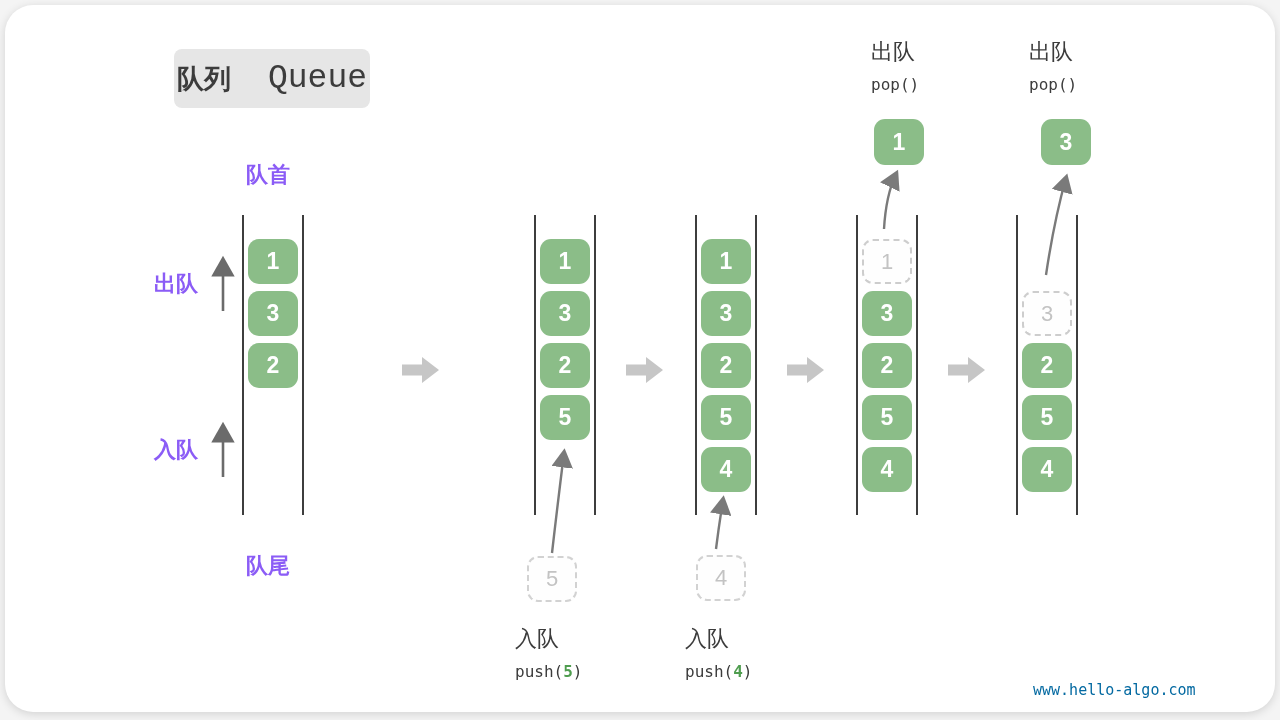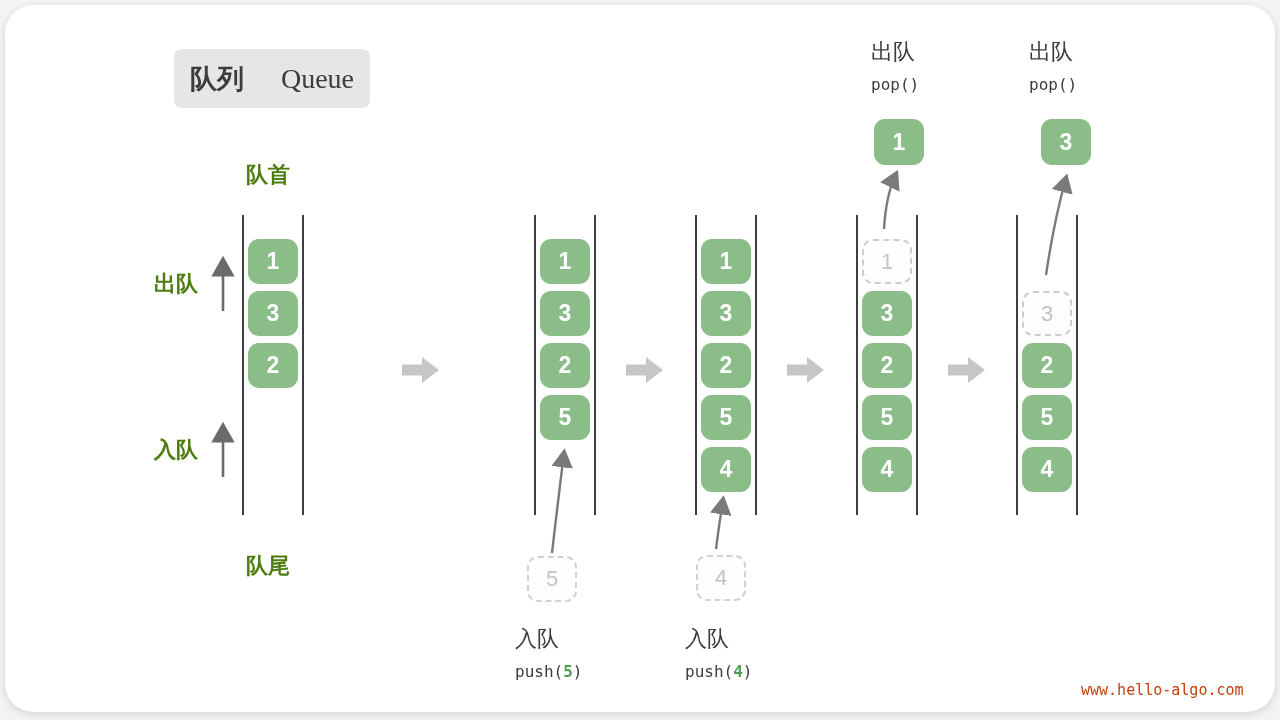--- a/index.html
+++ b/index.html
@@ -9,22 +9,22 @@
     background:#ffffff;border-radius:28px;
     box-shadow:0 2px 10px rgba(0,0,0,0.14);
     font-family:"Liberation Sans",sans-serif;color:#3c3c3c;
   }
   .abs{position:absolute;}
   .title-badge{
     left:169px;top:44px;width:196px;height:59px;background:#e6e6e6;border-radius:8px;
     display:flex;align-items:center;justify-content:center;gap:11px;
   }
   .title-zh{font-size:27px;font-weight:700;}
-  .title-en{font-family:Liberation Serif, serif;font-size:28px;font-weight:500;margin-left:26px;}
-  .cjk-label{font-size:22px;font-weight:700;color:#4d7c0f;}
+  .title-en{font-family:Liberation Mono, monospace;font-size:33px;font-weight:500;margin-left:26px;}
+  .cjk-label{font-size:22px;font-weight:700;color:#8b5cf6;}
   .centered{width:62px;text-align:center;}
   .queue{position:absolute;top:210px;width:62px;height:300px;}
   .wall{position:absolute;top:0;width:1.6px;height:300px;background:#3e3e3e;}
   .wall.left{left:0;} .wall.right{right:0;}
   .cell{
     position:absolute;left:6px;width:50px;height:45px;border-radius:11px;
     display:flex;align-items:center;justify-content:center;
     background:#8bbd88;color:#ffffff;font-weight:700;font-size:23px;
   }
   .cell.ghost{
@@ -35,22 +35,22 @@
     position:absolute;width:50px;height:46px;border-radius:11px;
     display:flex;align-items:center;justify-content:center;
   }
   .float-cell.result{background:#8bbd88;color:#fff;font-weight:700;font-size:23px;}
   .float-cell.ghost{background:#fefefe;border:2.5px dashed #d2d2d2;color:#c3c3c3;font-size:22px;}
   .op-label{position:absolute;line-height:33px;}
   .op-zh{font-size:22px;font-weight:500;color:#3c3c3c;}
   .op-code{font-family:"DejaVu Sans Mono",monospace;font-size:16px;color:#3c3c3c;}
   .op-code .arg{color:#4f9d4f;font-weight:700;}
   .watermark{
-    left:1076px;top:676px;font-family:"DejaVu Sans Mono",monospace;
-    font-size:15px;color:#c2410c;
+    left:1028px;top:676px;font-family:"DejaVu Sans Mono",monospace;
+    font-size:15px;color:#0369a1;
   }
   svg{display:block;overflow:visible;}
 </style>
 </head>
 <body>
 
 <div class="card">
 
   <div class="abs title-badge">
     <span class="title-zh">队列</span>

